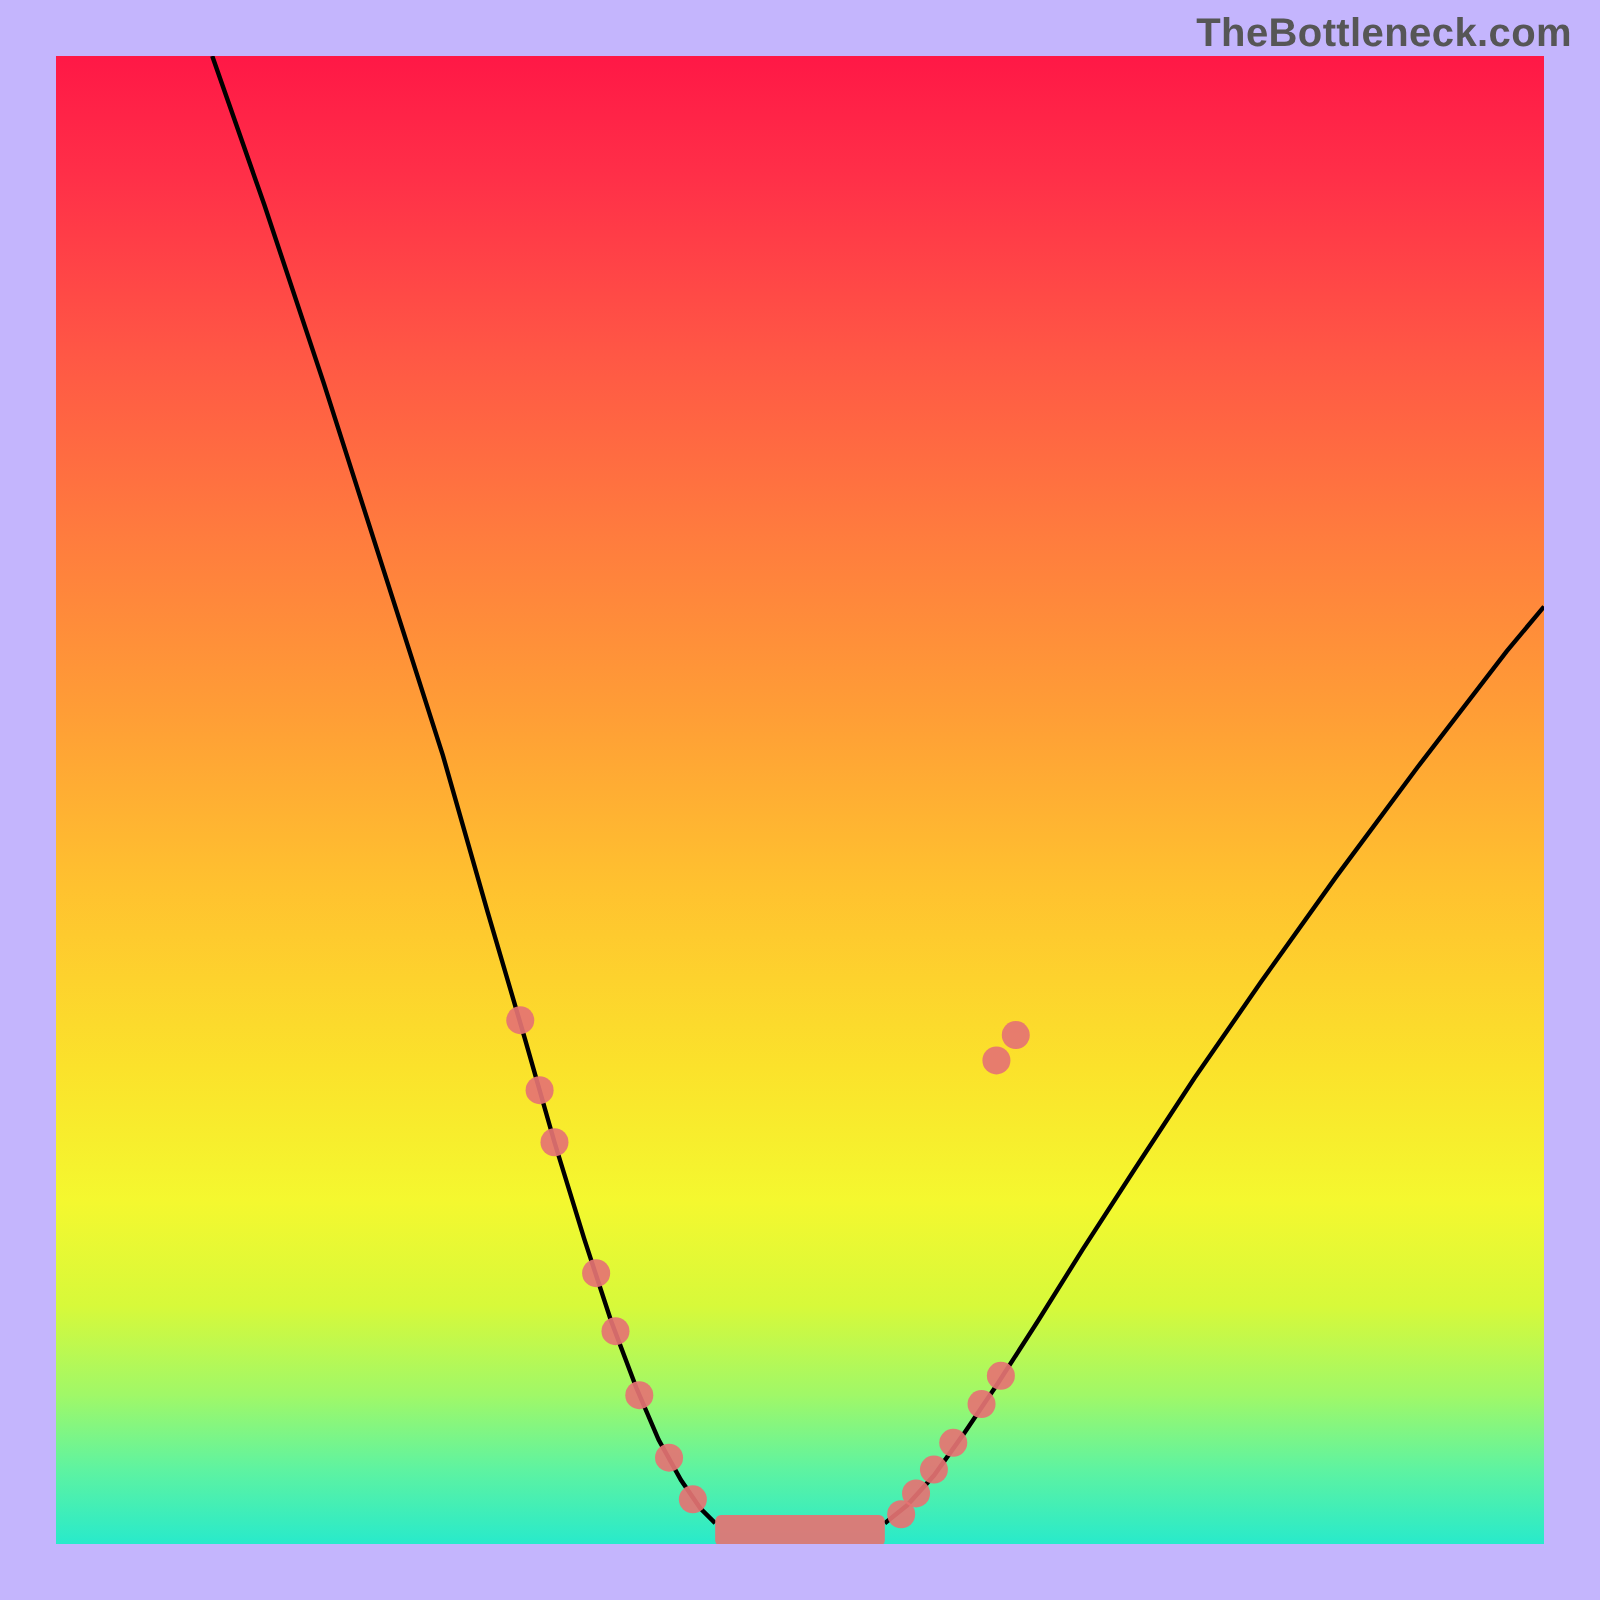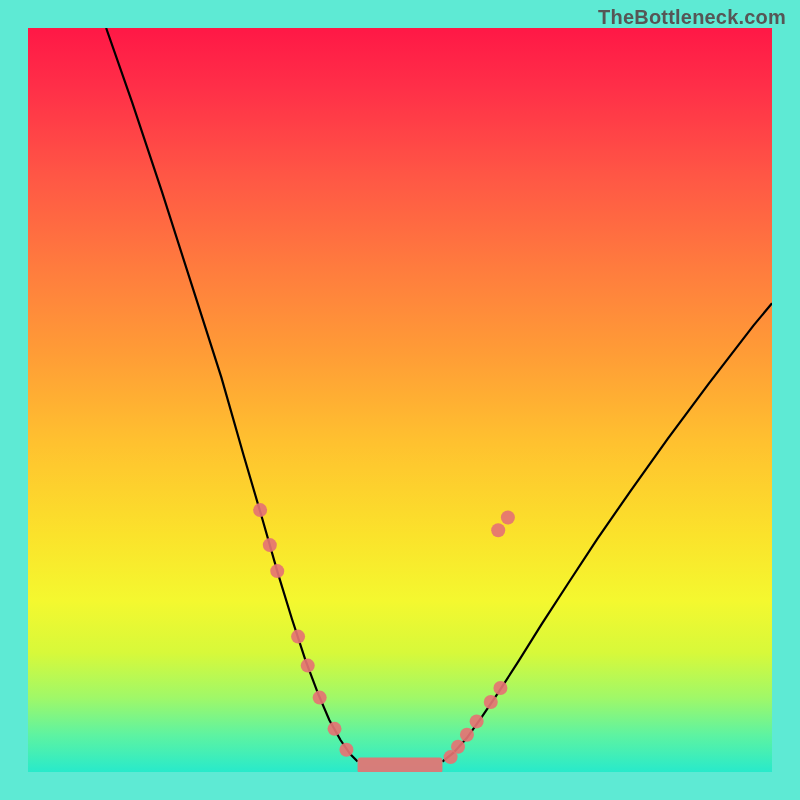--- a/index.html
+++ b/index.html
@@ -1,21 +1,21 @@
 <!DOCTYPE html>
 <html><head>
 <meta charset="utf-8">
 <style>
   * { margin: 0; padding: 0; box-sizing: border-box; }
   html, body { width: 800px; height: 800px; overflow: hidden; background: #000; }
   .stage {
     position: relative;
     width: 800px;
     height: 800px;
-    background: #5eead4;
+    background: #c4b5fd;
   }
   .watermark {
     position: absolute;
     top: 6px;
     right: 14px;
     font-family: Arial, Helvetica, sans-serif;
     font-size: 20px;
     font-weight: bold;
     color: #565656;
     letter-spacing: 0.2px;

